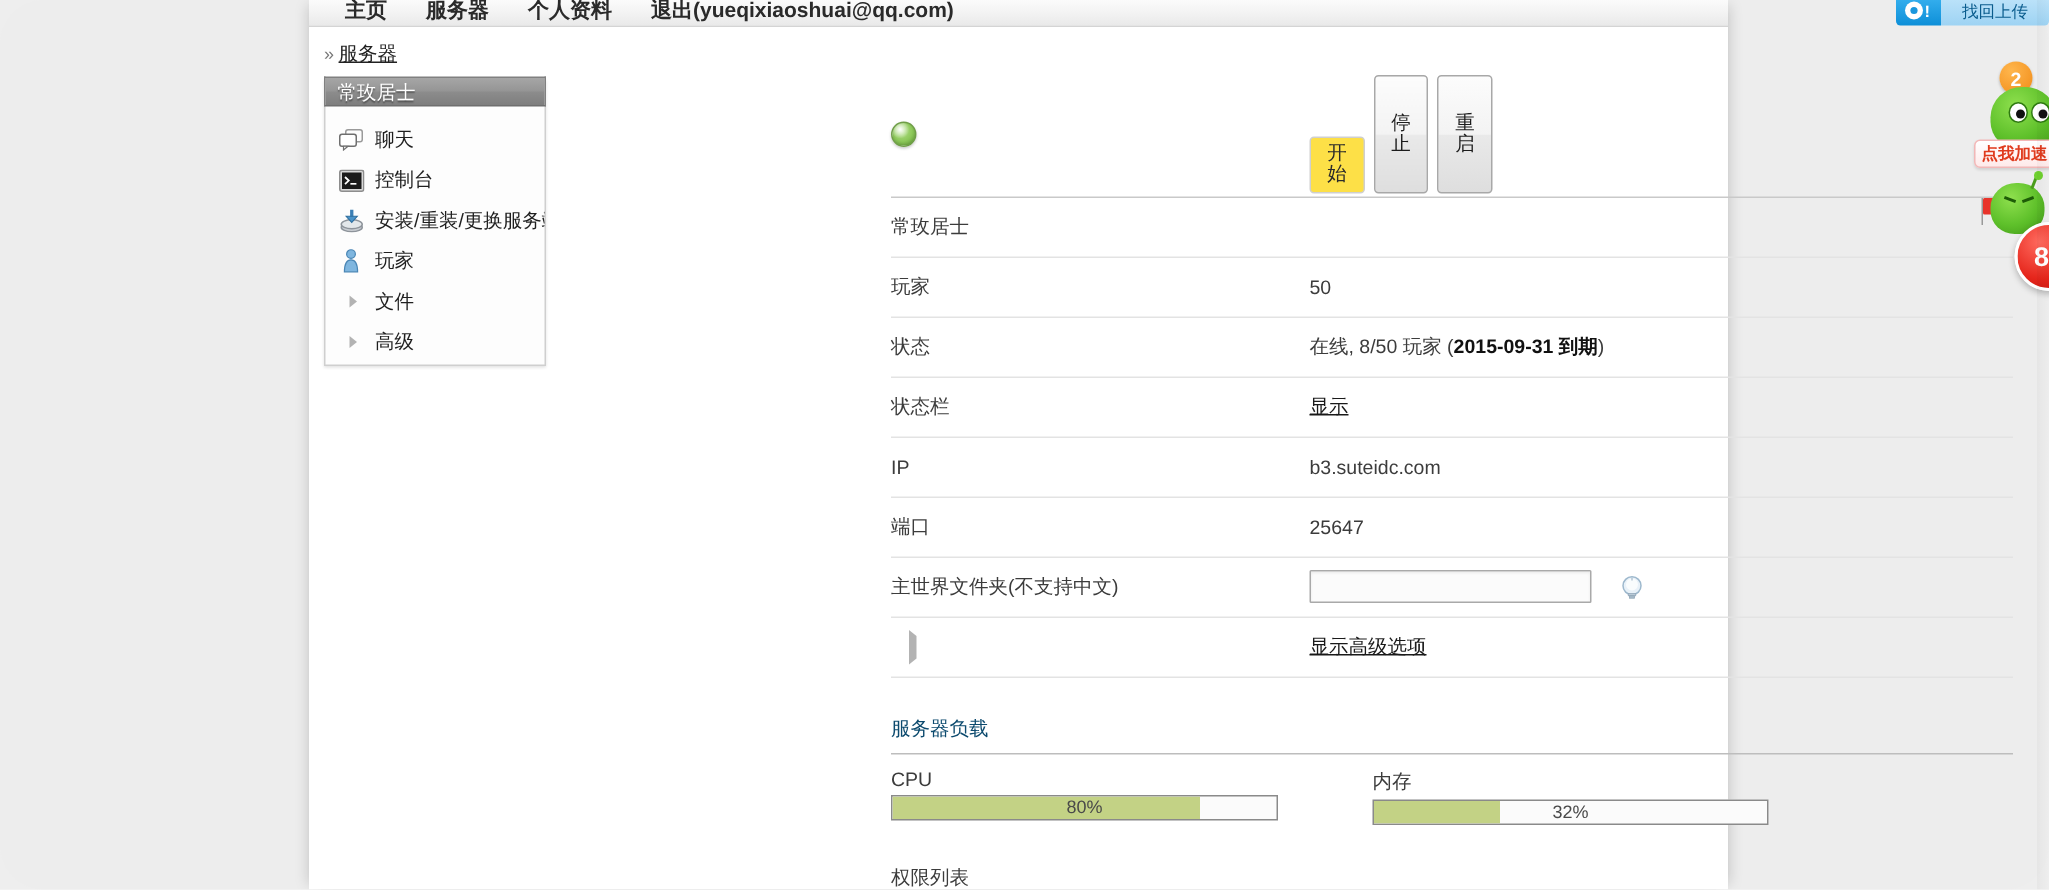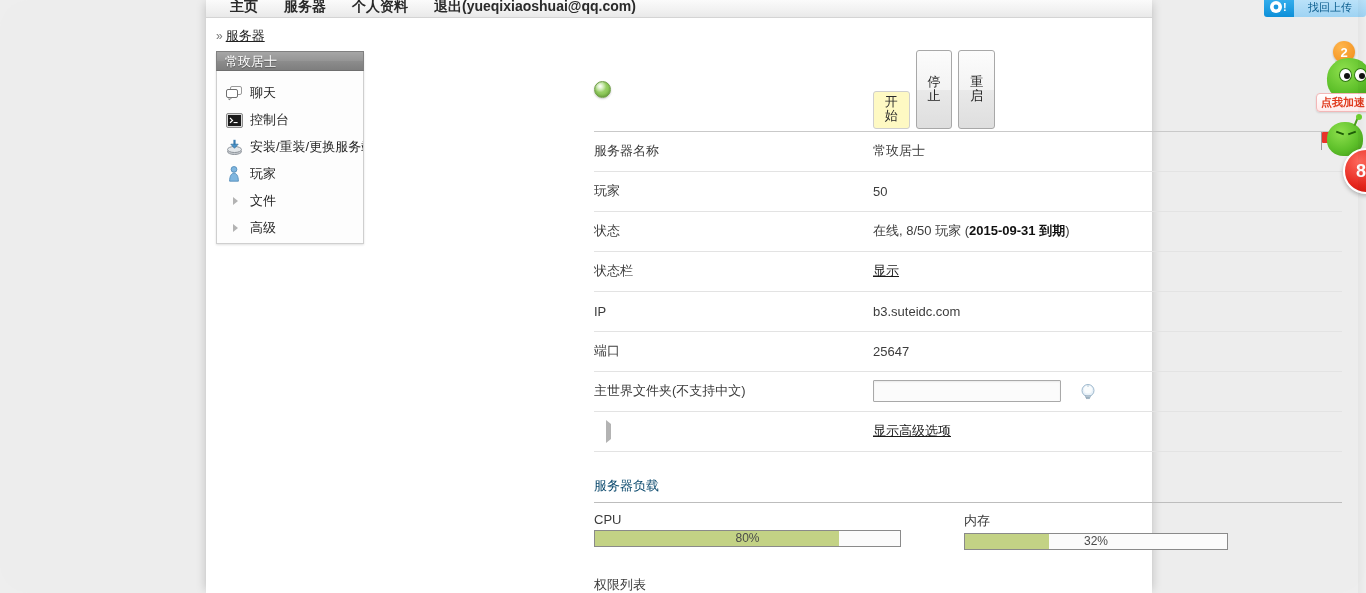--- a/index.html
+++ b/index.html
@@ -161,21 +161,21 @@
     font-size: 13px;
     padding: 3px 9px 4px 9px;
     border: 1px solid #a8a8a8;
     border-radius: 3px;
     background: linear-gradient(to bottom, #fcfcfc 0%, #f3f3f3 50%, #e9e9e9 51%, #dedede 100%);
     color: #1c1c1c;
     cursor: pointer;
     line-height: 1.1;
   }
   .btn.disabled {
-    background: #fef9c3;
+    background: #fde047;
     border-color: #cfcfcf;
     color: #2b2b2b;
     margin-top: 41px;
   }
 
   .text-input {
     width: 188px;
     height: 22px;
     border: 1px solid #a9a9a9;
     background: #fbfbfb;
@@ -223,21 +223,21 @@
     color: #3c3c3c;
     margin-bottom: 3px;
   }
   .bar-outer {
     height: 17px;
     border: 1px solid #8a8a8a;
     background: #fbfbfb;
     position: relative;
     overflow: hidden;
   }
-  .bar-outer.cpu { width: 307px; }
+  .bar-outer.cpu { width: 258px; }
   .bar-outer.mem { width: 264px; }
   .bar-fill {
     position: absolute; left: 0; top: 0; bottom: 0;
     background: #c3d285;
   }
   .bar-text {
     position: absolute;
     left: 0; right: 0; top: 0; bottom: 0;
     display: flex; align-items: center; justify-content: center;
     font-size: 12px;
@@ -420,21 +420,20 @@
           <div class="status-light"></div>
         </div>
         <div class="btn-group">
           <button class="btn disabled">开始</button>
           <button class="btn">停止</button>
           <button class="btn">重启</button>
         </div>
       </div>
 
       <div class="row">
-        <div class="label">服务器名称</div>
         <div class="value">常玫居士</div>
       </div>
 
       <div class="row">
         <div class="label">玩家</div>
         <div class="value">50</div>
       </div>
 
       <div class="row">
         <div class="label">状态</div>

